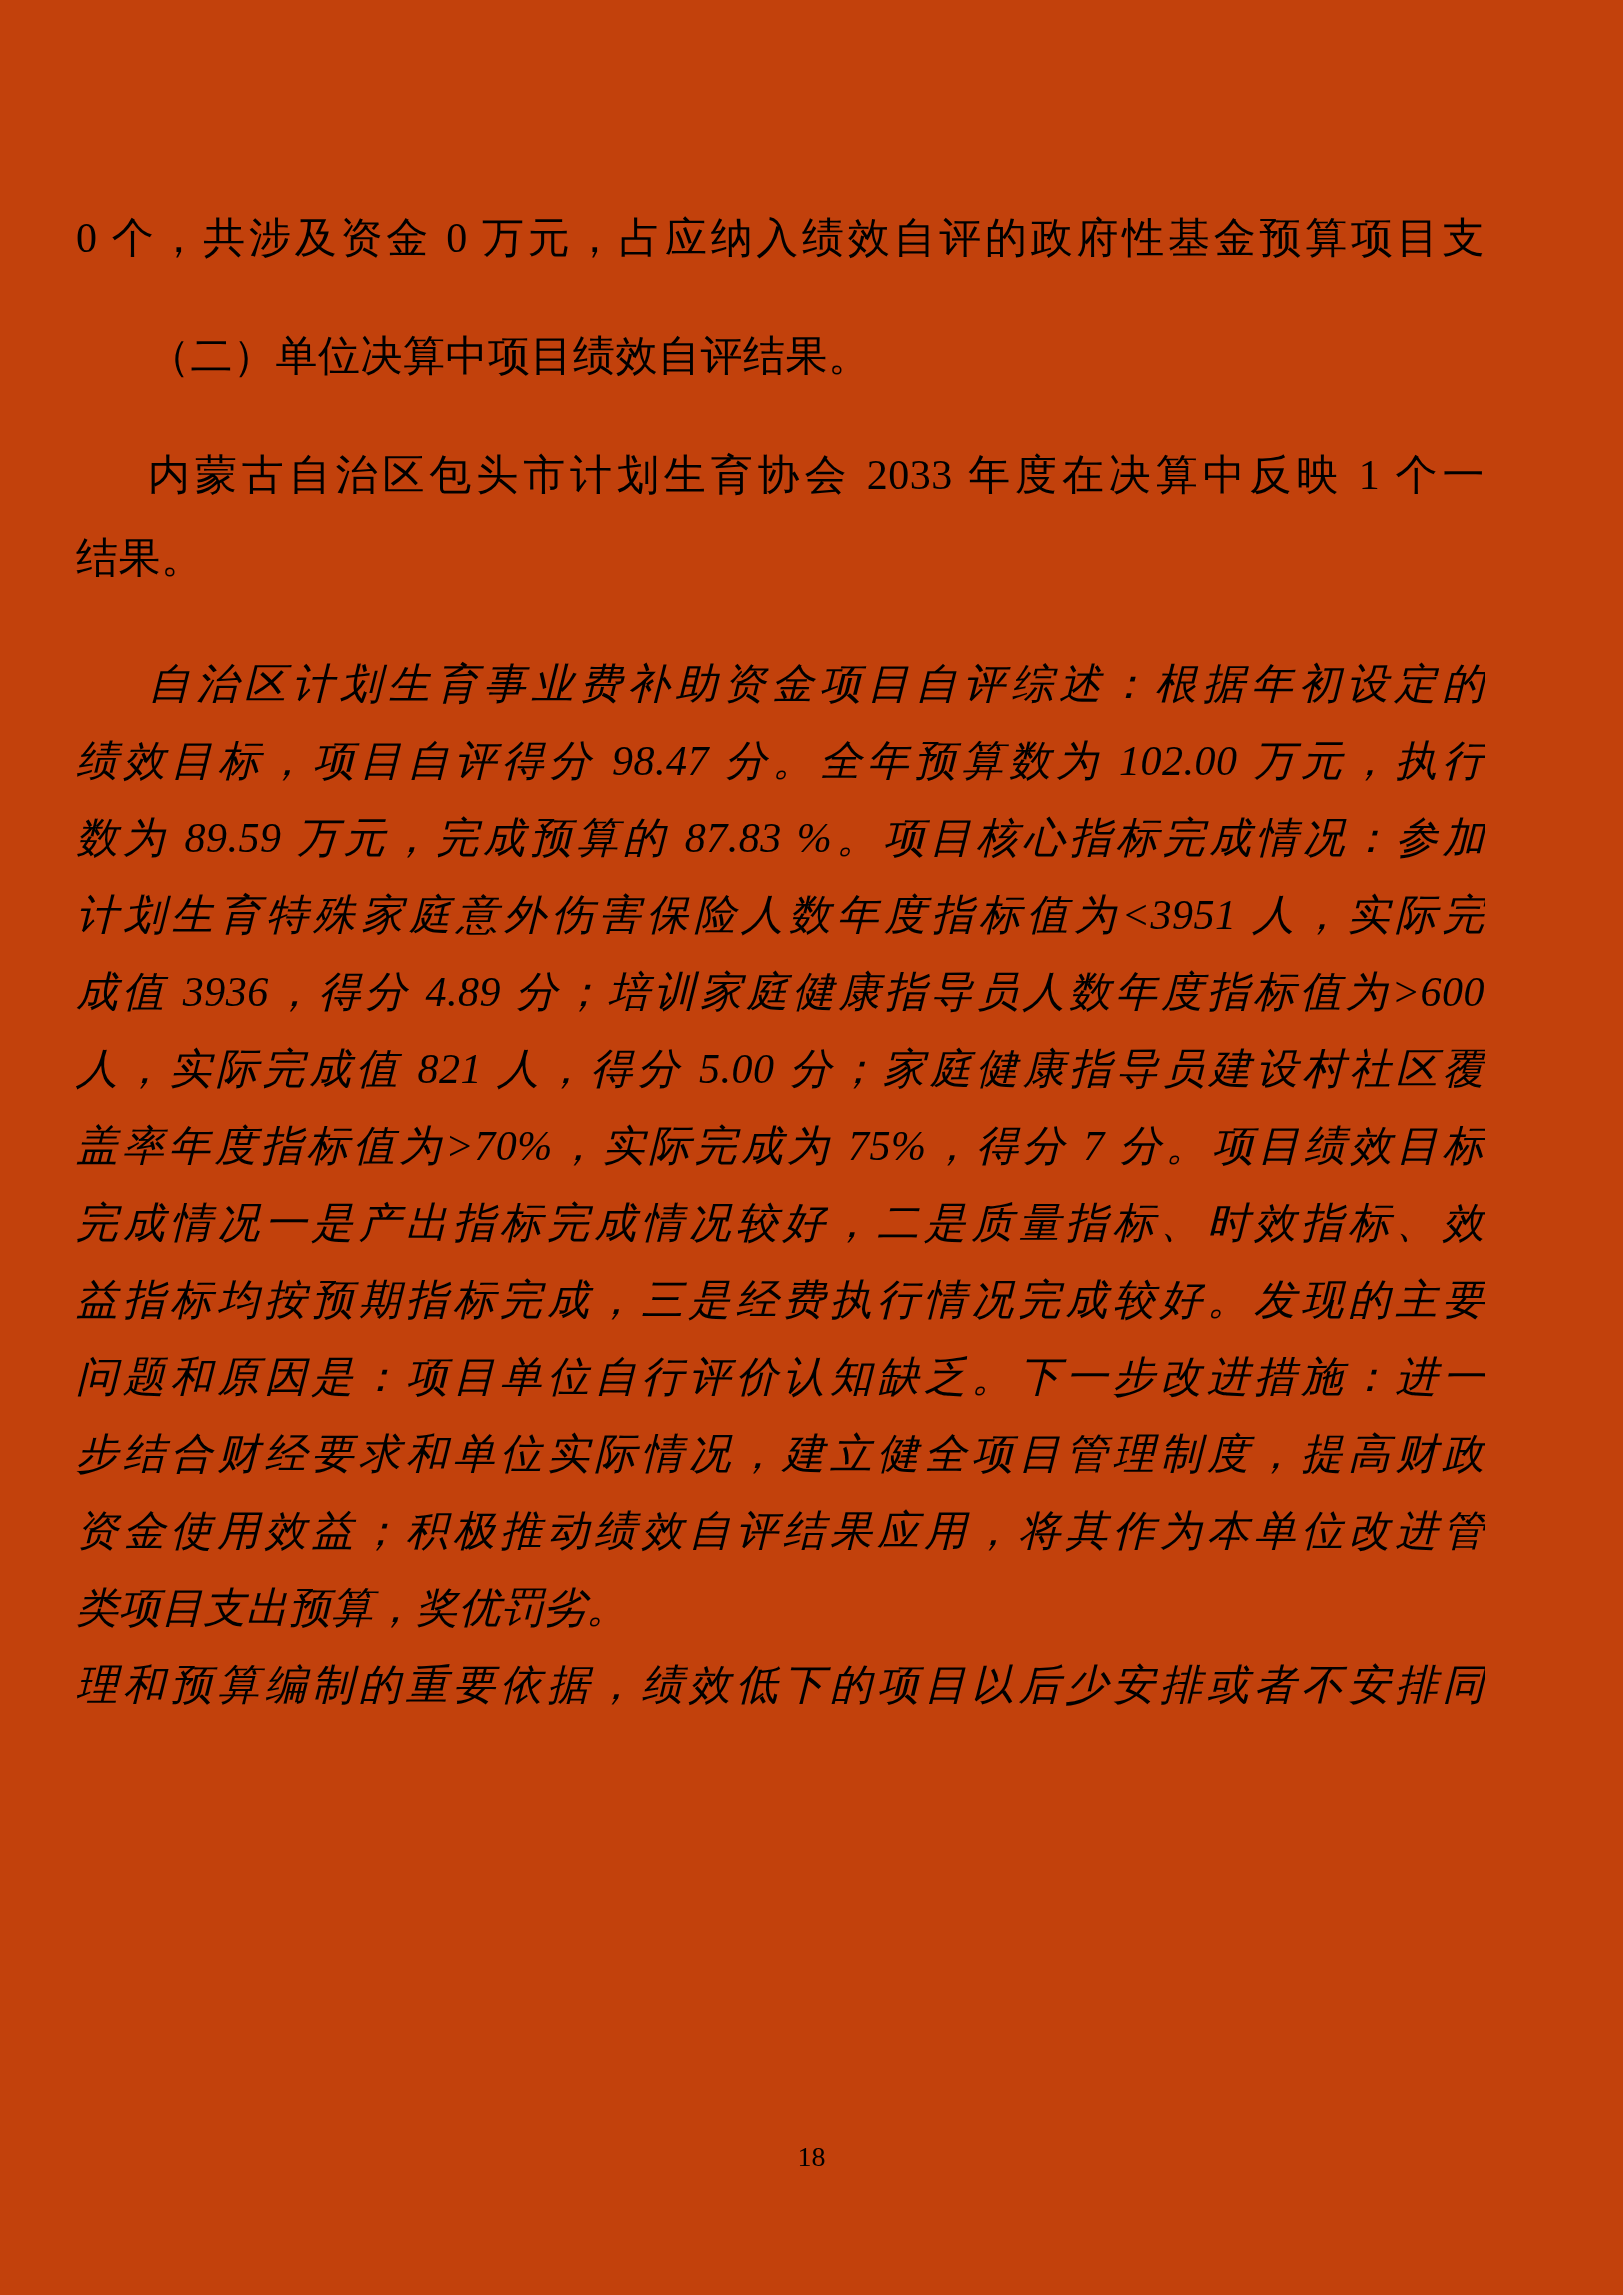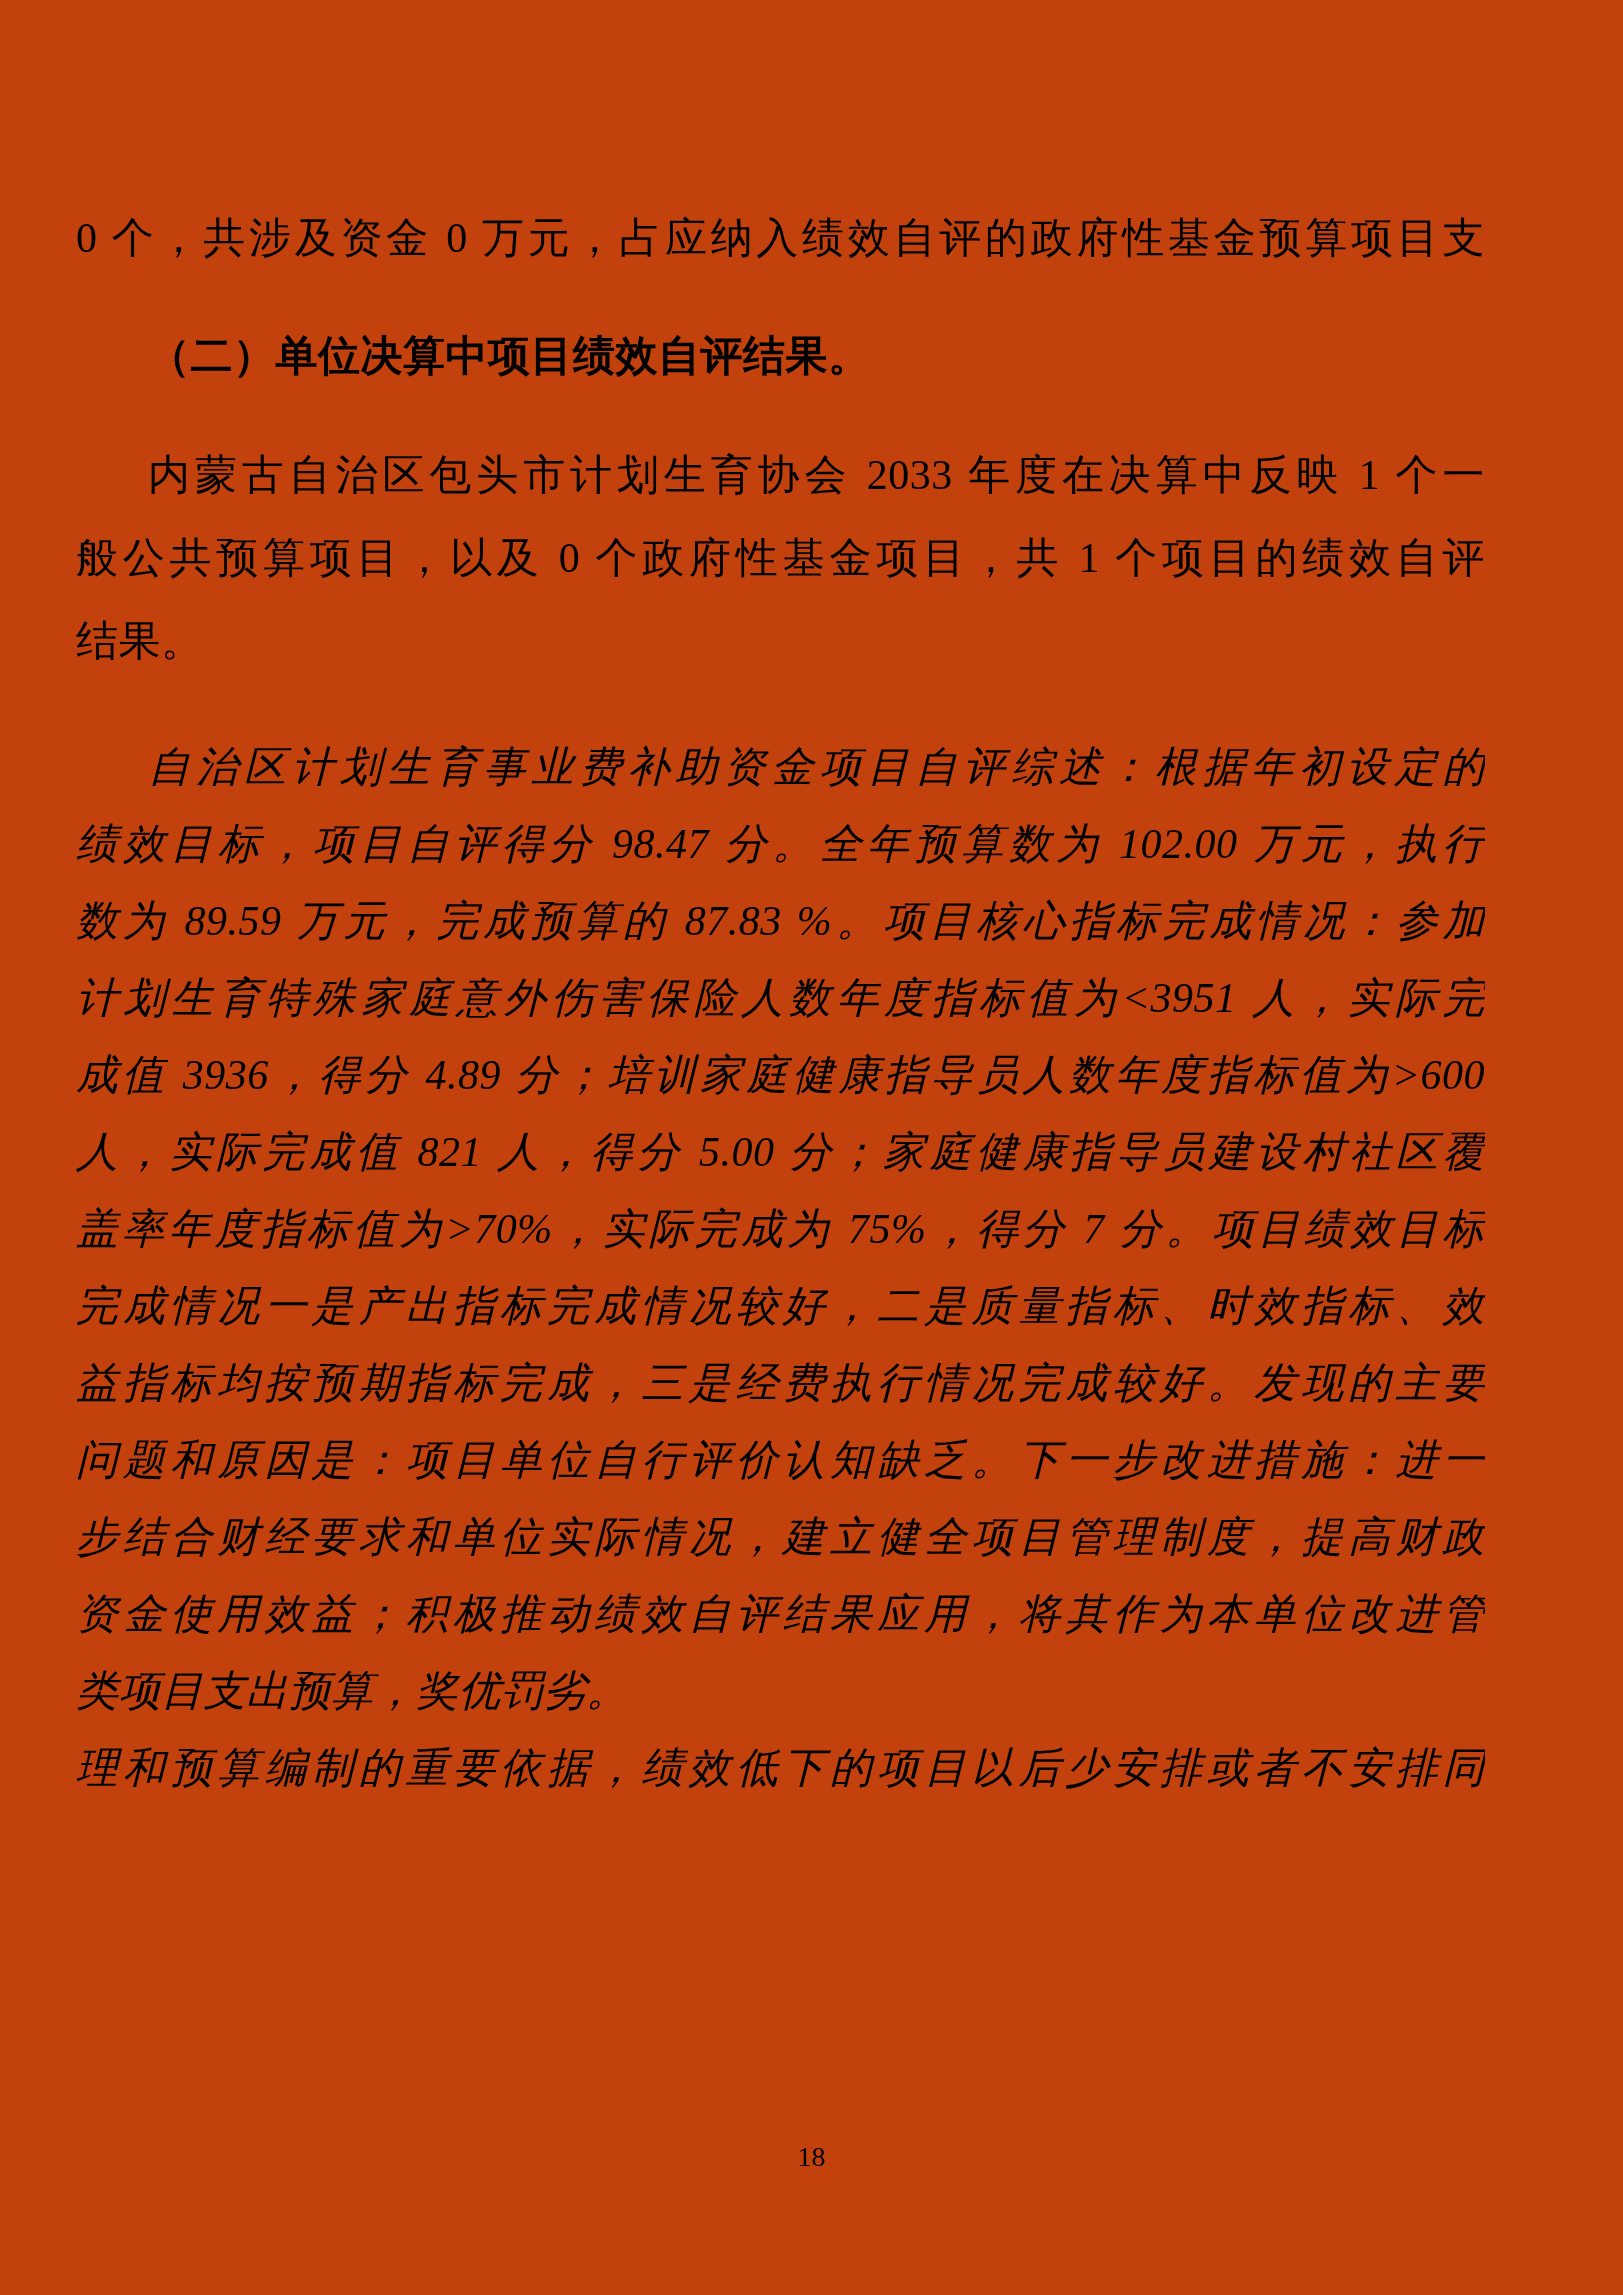--- a/index.html
+++ b/index.html
@@ -39,21 +39,21 @@
     line-height: 77px;
   }
   .para-p3 .justify {
     max-height: 77px;
   }
   .indent {
     text-indent: 72px;
   }
   .para-heading {
     margin-top: 35px;
-    font-weight: bold;
+    font-weight: normal;
   }
   .para-p2 {
     margin-top: 36px;
   }
   .para-p3 {
     margin-top: 46px;
     font-style: italic;
   }
   .page-number {
     position: absolute;
@@ -74,21 +74,20 @@
   <div class="para para-p1">
     <div class="line justify">0 个，共涉及资金 0 万元，占应纳入绩效自评的政府性基金预算项目支</div>
   </div>
 
   <div class="para para-heading">
     <div class="line indent">（二）单位决算中项目绩效自评结果。</div>
   </div>
 
   <div class="para para-p2">
     <div class="line justify indent">内蒙古自治区包头市计划生育协会 2033 年度在决算中反映 1 个一</div>
-    <div class="line justify">般公共预算项目，以及 0 个政府性基金项目，共 1 个项目的绩效自评</div>
     <div class="line">结果。</div>
   </div>
 
   <div class="para para-p3">
     <div class="line justify indent">自治区计划生育事业费补助资金项目自评综述：根据年初设定的</div>
     <div class="line justify">绩效目标，项目自评得分 98.47 分。全年预算数为 102.00 万元，执行</div>
     <div class="line justify">数为 89.59 万元，完成预算的 87.83 %。项目核心指标完成情况：参加</div>
     <div class="line justify">计划生育特殊家庭意外伤害保险人数年度指标值为&lt;3951 人，实际完</div>
     <div class="line justify">成值 3936，得分 4.89 分；培训家庭健康指导员人数年度指标值为&gt;600</div>
     <div class="line justify">人，实际完成值 821 人，得分 5.00 分；家庭健康指导员建设村社区覆</div>

